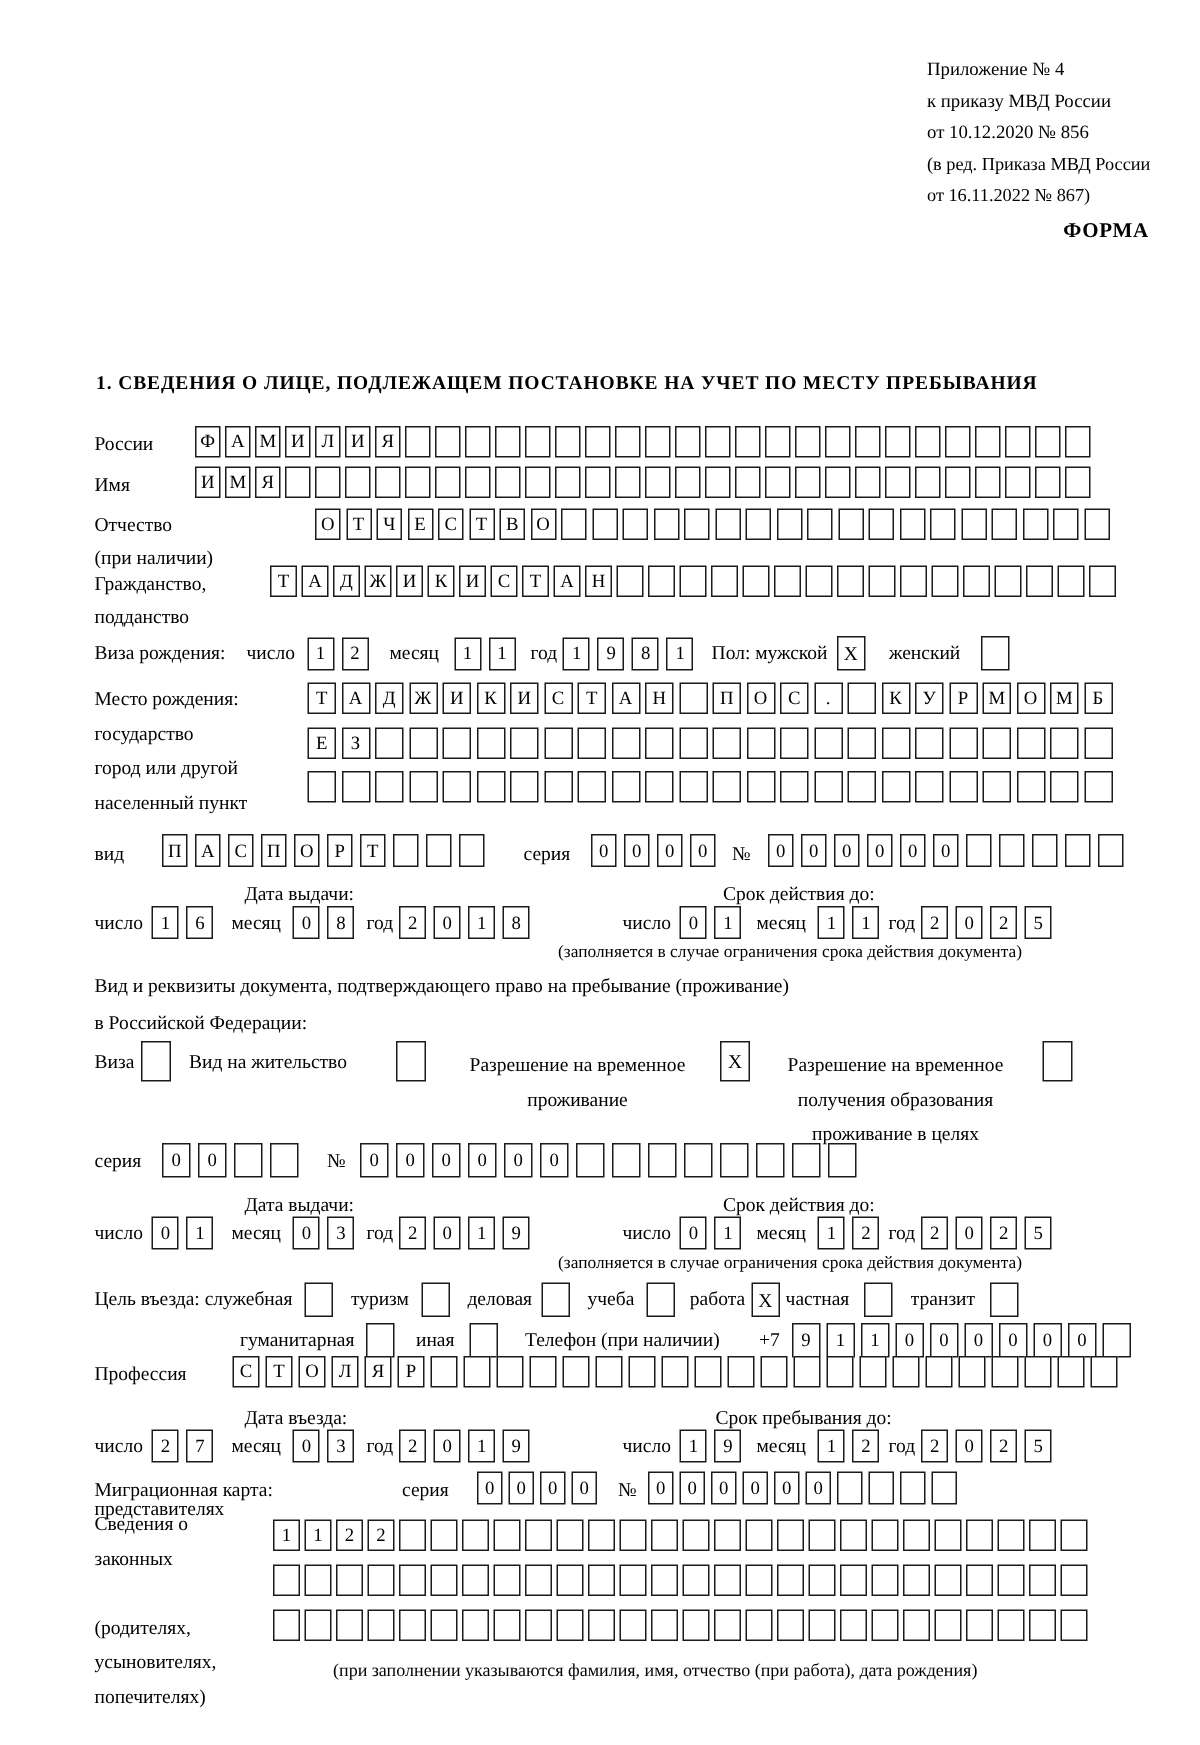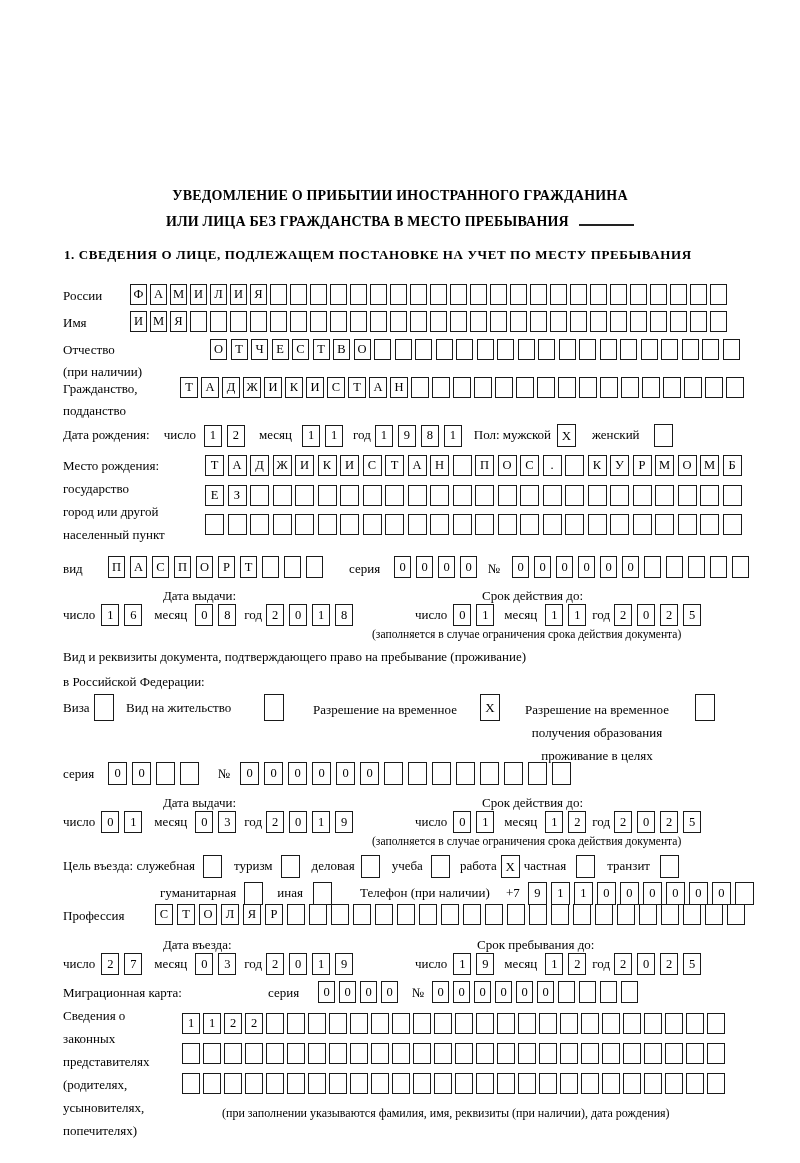--- a/index.html
+++ b/index.html
@@ -14,40 +14,44 @@
   .cell{box-sizing:content-box;width:15px;height:19px;border:1.6px solid #1a1a1a;
         display:inline-flex;align-items:center;justify-content:center;
         font-size:12.5px;line-height:1;background:#fff;}
   .g4{gap:4px}.g5{gap:5px}.g35{gap:3.5px}
   .w16 .cell{width:16px}.w17 .cell{width:17px}
   .h20 .cell{height:20px}.h21 .cell{height:21px}
   .cb{box-sizing:content-box;display:inline-flex;width:17px;height:21px;border:1.6px solid #1a1a1a;
       align-items:center;justify-content:center;font-size:13px;background:#fff;flex:none;}
   .cbt{height:25px;width:18px;}
   .ml4{margin-left:4px}.ml6{margin-left:6px}.ml8{margin-left:8px}.ml10{margin-left:10px}
-  .ml12{margin-left:12px}.ml14{margin-left:14px}.ml16{margin-left:16px}.ml18{margin-left:28px}
+  .ml12{margin-left:12px}.ml14{margin-left:14px}.ml16{margin-left:16px}.ml18{margin-left:18px}
   .meta{font-size:12.5px;line-height:21px;}
   .meta2{font-size:12.2px;line-height:21px;}
   .title{font-size:14px;font-weight:bold;line-height:26px;text-align:center;letter-spacing:.2px;}
   .title-blank{display:inline-block;width:55px;border-bottom:2px solid #222;margin-left:10px;}
   .sect{font-size:13px;font-weight:bold;letter-spacing:.6px;white-space:nowrap;}
   .chead{font-size:12.6px;font-weight:bold;text-align:center;}
   .optblock{font-size:13px;line-height:23px;text-align:center;}
 </style>
 </head>
 <body>
 
 <div class="page">
 
-
-
-  <div class="abs title" style="left:40px;top:183px;width:720px">
-    <div>УВЕДОМЛЕНИЕ О ПРИБЫТИИ ИНОСТРАННОГО ГРАЖДАНИНА</div>
-    <div><span>ИЛИ ЛИЦА БЕЗ ГРАЖДАНСТВА В МЕСТО ПРЕБЫВАНИЯ</span><span class="title-blank"></span></div>
-  </div>
+  <div class="abs meta" style="left:618px;top:36px">
+    <div>Приложение № 4</div>
+    <div>к приказу МВД России</div>
+    <div>от 10.12.2020 № 856</div>
+    <div class="meta2">(в ред. Приказа МВД России</div>
+    <div class="meta2">от 16.11.2022 № 867)</div>
+  </div>
+
+  <div class="abs b" style="left:0;top:147px;width:766px;text-align:right;font-size:14px;letter-spacing:.5px">ФОРМА</div>
+
 
   <div class="abs sect" style="left:64px;top:247px">1. СВЕДЕНИЯ О ЛИЦЕ, ПОДЛЕЖАЩЕМ ПОСТАНОВКЕ НА УЧЕТ ПО МЕСТУ ПРЕБЫВАНИЯ</div>
 
   <div class="abs lbl" style="left:63px;top:288px">России</div>
   <div class="abs cells" style="left:130px;top:284px">
       <span class="cell">Ф</span>
       <span class="cell">А</span>
       <span class="cell">М</span>
       <span class="cell">И</span>
       <span class="cell">Л</span>
@@ -169,21 +173,21 @@
       <span class="cell"></span>
       <span class="cell"></span>
       <span class="cell"></span>
       <span class="cell"></span>
       <span class="cell"></span>
       <span class="cell"></span>
       <span class="cell"></span>
     </div>
 
   <div class="abs row" style="left:63px;top:424px">
-    <span class="lbl">Дата рождения:</span>
+    <span class="lbl">Виза рождения:</span>
     <span class="lbl ml14">число</span>
     <span class="cells g5 w16 h20 ml8">
         <span class="cell">1</span>
         <span class="cell">2</span>
       </span>
     <span class="lbl ml14">месяц</span>
     <span class="cells g5 w16 h20 ml10">
         <span class="cell">1</span>
         <span class="cell">1</span>
       </span>
@@ -363,20 +367,21 @@
 
   <div class="abs lbl" style="left:63px;top:649px">Вид и реквизиты документа, подтверждающего право на пребывание (проживание)</div>
   <div class="abs lbl" style="left:63px;top:674px">в Российской Федерации:</div>
 
   <div class="abs lbl" style="left:63px;top:700px">Виза</div>
   <span class="abs cb cbt" style="left:94px;top:694px"></span>
   <div class="abs lbl" style="left:126px;top:700px">Вид на жительство</div>
   <span class="abs cb cbt" style="left:264px;top:694px"></span>
   <div class="abs optblock" style="left:294px;top:698px;width:182px">
     <div>Разрешение на временное</div>
+    <div>проживание</div>
   </div>
   <span class="abs cb cbt" style="left:480px;top:694px">X</span>
   <div class="abs optblock" style="left:508px;top:698px;width:178px">
     <div>Разрешение на временное</div>
     <div>получения образования</div>
     <div>проживание в целях</div>
   </div>
   <span class="abs cb cbt" style="left:695px;top:694px"></span>
 
   <div class="abs lbl" style="left:63px;top:766px">серия</div>
@@ -574,21 +579,21 @@
       <span class="cell">0</span>
       <span class="cell">0</span>
       <span class="cell"></span>
       <span class="cell"></span>
       <span class="cell"></span>
       <span class="cell"></span>
     </div>
 
   <div class="abs lbl" style="left:63px;top:1008px">Сведения о</div>
   <div class="abs lbl" style="left:63px;top:1031px">законных</div>
-  <div class="abs lbl" style="left:63px;top:1054px">представителях</div>
+  <div class="abs lbl" style="left:63px;top:998px">представителях</div>
   <div class="abs lbl" style="left:63px;top:1077px">(родителях,</div>
   <div class="abs lbl" style="left:63px;top:1100px">усыновителях,</div>
   <div class="abs lbl" style="left:63px;top:1123px">попечителях)</div>
   <div class="abs cells w16" style="left:182px;top:1013px">
       <span class="cell">1</span>
       <span class="cell">1</span>
       <span class="cell">2</span>
       <span class="cell">2</span>
       <span class="cell"></span>
       <span class="cell"></span>
@@ -662,15 +667,15 @@
       <span class="cell"></span>
       <span class="cell"></span>
       <span class="cell"></span>
       <span class="cell"></span>
       <span class="cell"></span>
       <span class="cell"></span>
       <span class="cell"></span>
       <span class="cell"></span>
       <span class="cell"></span>
     </div>
-  <div class="abs" style="left:222px;top:1106px;font-size:12px">(при заполнении указываются фамилия, имя, реквизиты (при наличии), дата рождения)</div>
+  <div class="abs" style="left:222px;top:1106px;font-size:12px">(при заполнении указываются фамилия, имя, отчество (при работа), дата рождения)</div>
 
 </div>
 
 </body></html>

